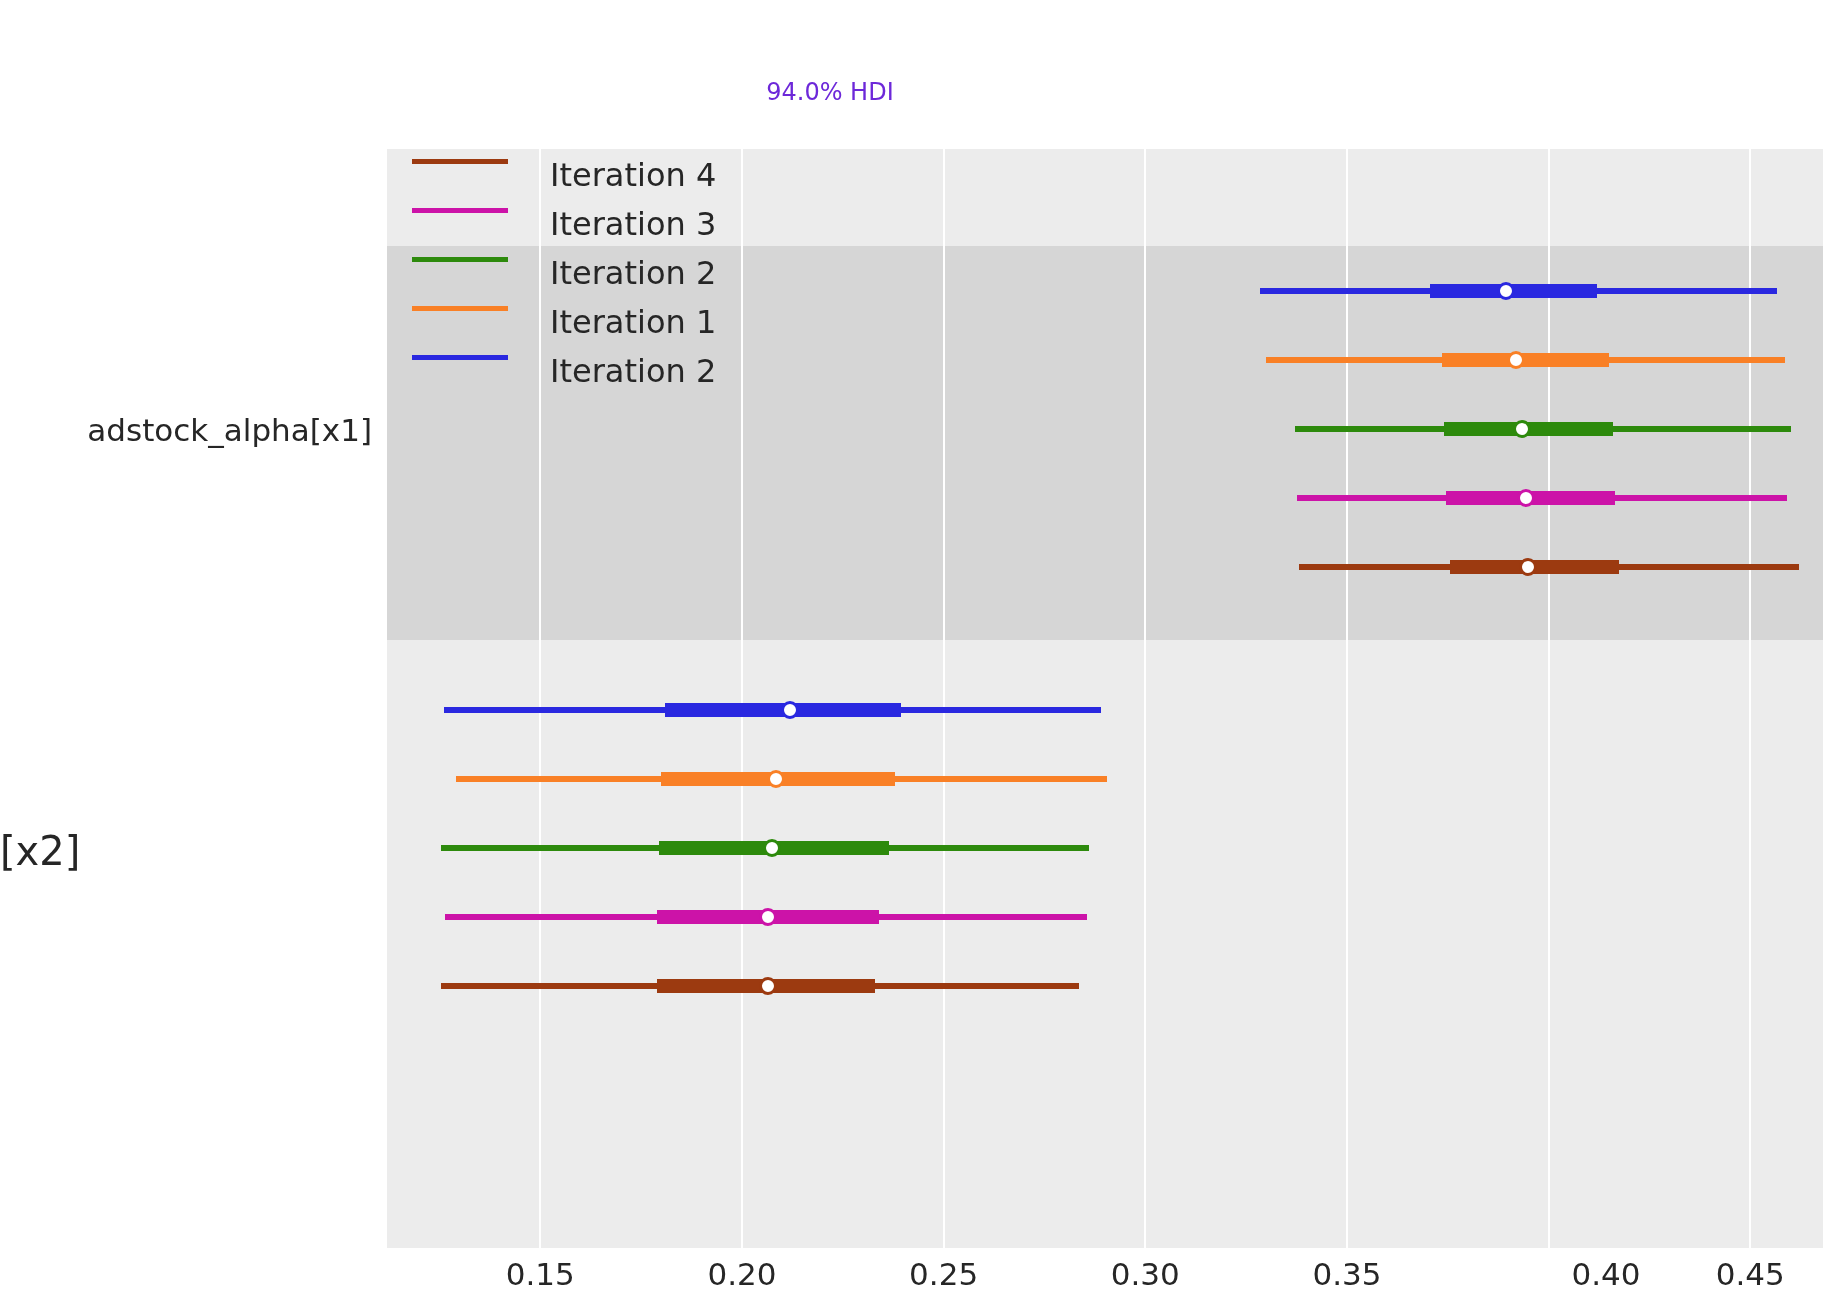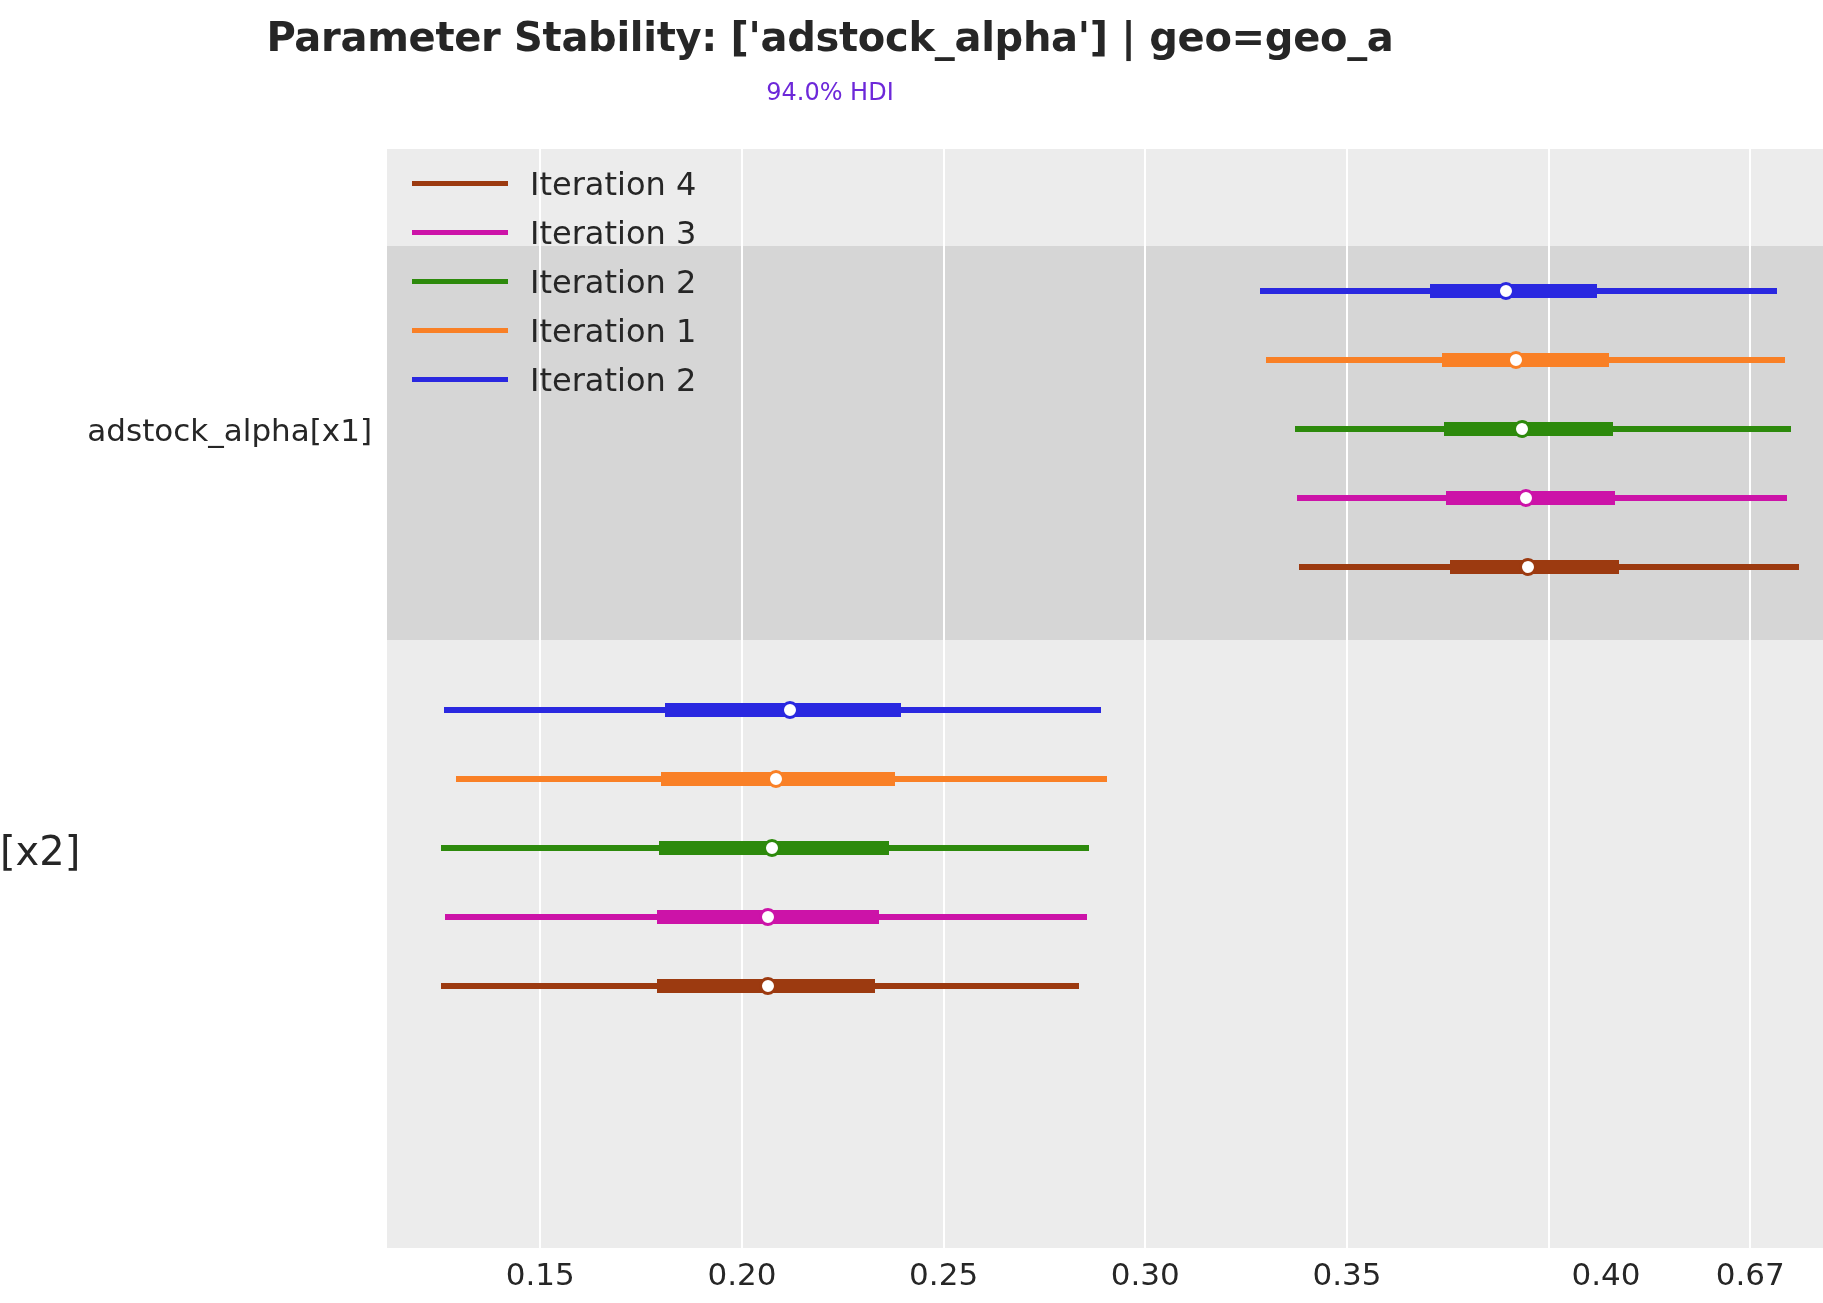--- a/index.html
+++ b/index.html
@@ -124,42 +124,41 @@
 
   
   #legend {
     position: absolute;
     left: 25px;
     top: 10px;
     padding: 0;
   }
   .legend-row {
     display: flex;
-    align-items: center;
     height: 49px;
+    gap: 20px;
   }
   .legend-swatch {
     width: 96px;
     height: 5px;
     margin-right: 22px;
     flex: 0 0 auto;
   }
   .legend-label {
     font-size: 32px;
     color: #262626;
     white-space: nowrap;
     line-height: 1;
   }
 </style>
 </head>
 <body>
 
 <div id="figure">
 
-  <div id="title">Parameter Stability: ['adstock_alpha'] | geo=geo_a</div>
   <div id="subtitle">94.0% HDI</div>
 
   <div id="ylabel-x1">adstock_alpha[x1]</div>
   <div id="ylabel-x2">[x2]</div>
 
   <div id="axes">
     <div id="bands">
         <div class="band" style="top: 97px; height: 394px; background: rgb(214, 214, 214);"></div>
       </div>
     <div id="grid">
@@ -228,16 +227,16 @@
       </div>
   </div>
 
   <div id="xticks">
       <div class="xtick" style="left: 540.27px;">0.15</div>
       <div class="xtick" style="left: 741.942px;">0.20</div>
       <div class="xtick" style="left: 943.613px;">0.25</div>
       <div class="xtick" style="left: 1145.28px;">0.30</div>
       <div class="xtick" style="left: 1346.96px;">0.35</div>
       <div class="xtick" style="left: 1606px;">0.40</div>
-      <div class="xtick" style="left: 1750.3px;">0.67</div>
+      <div class="xtick" style="left: 1750.3px;">0.45</div>
     </div>
 
 </div>
 
 </body></html>

